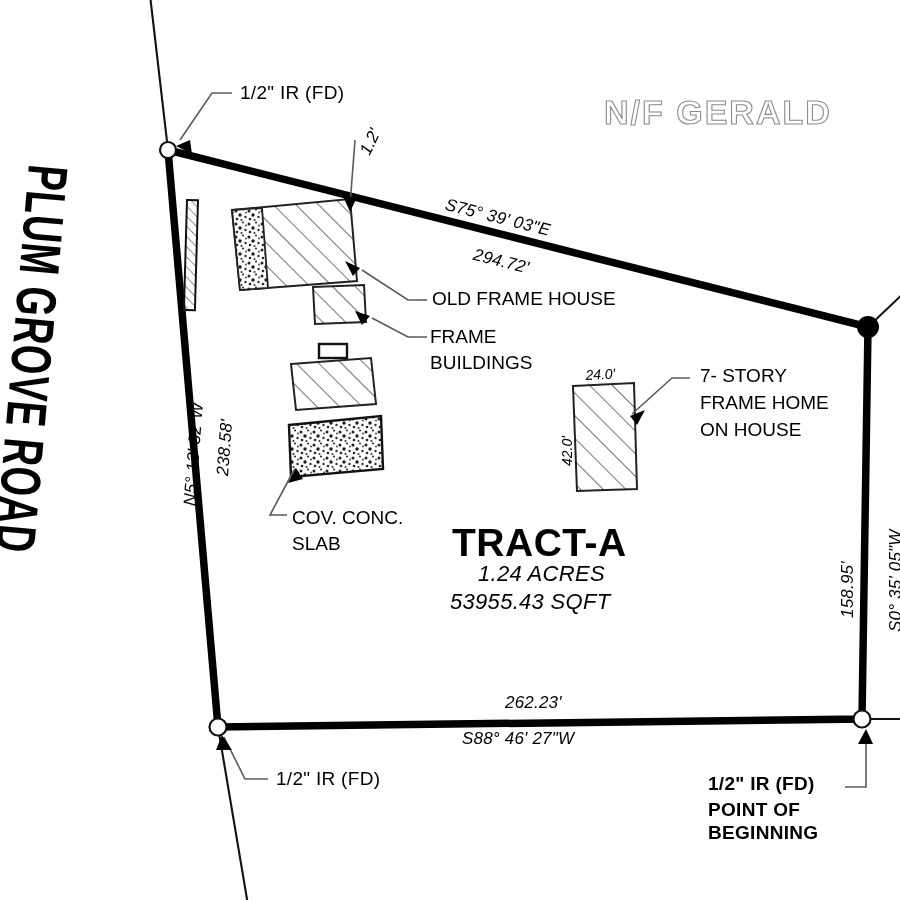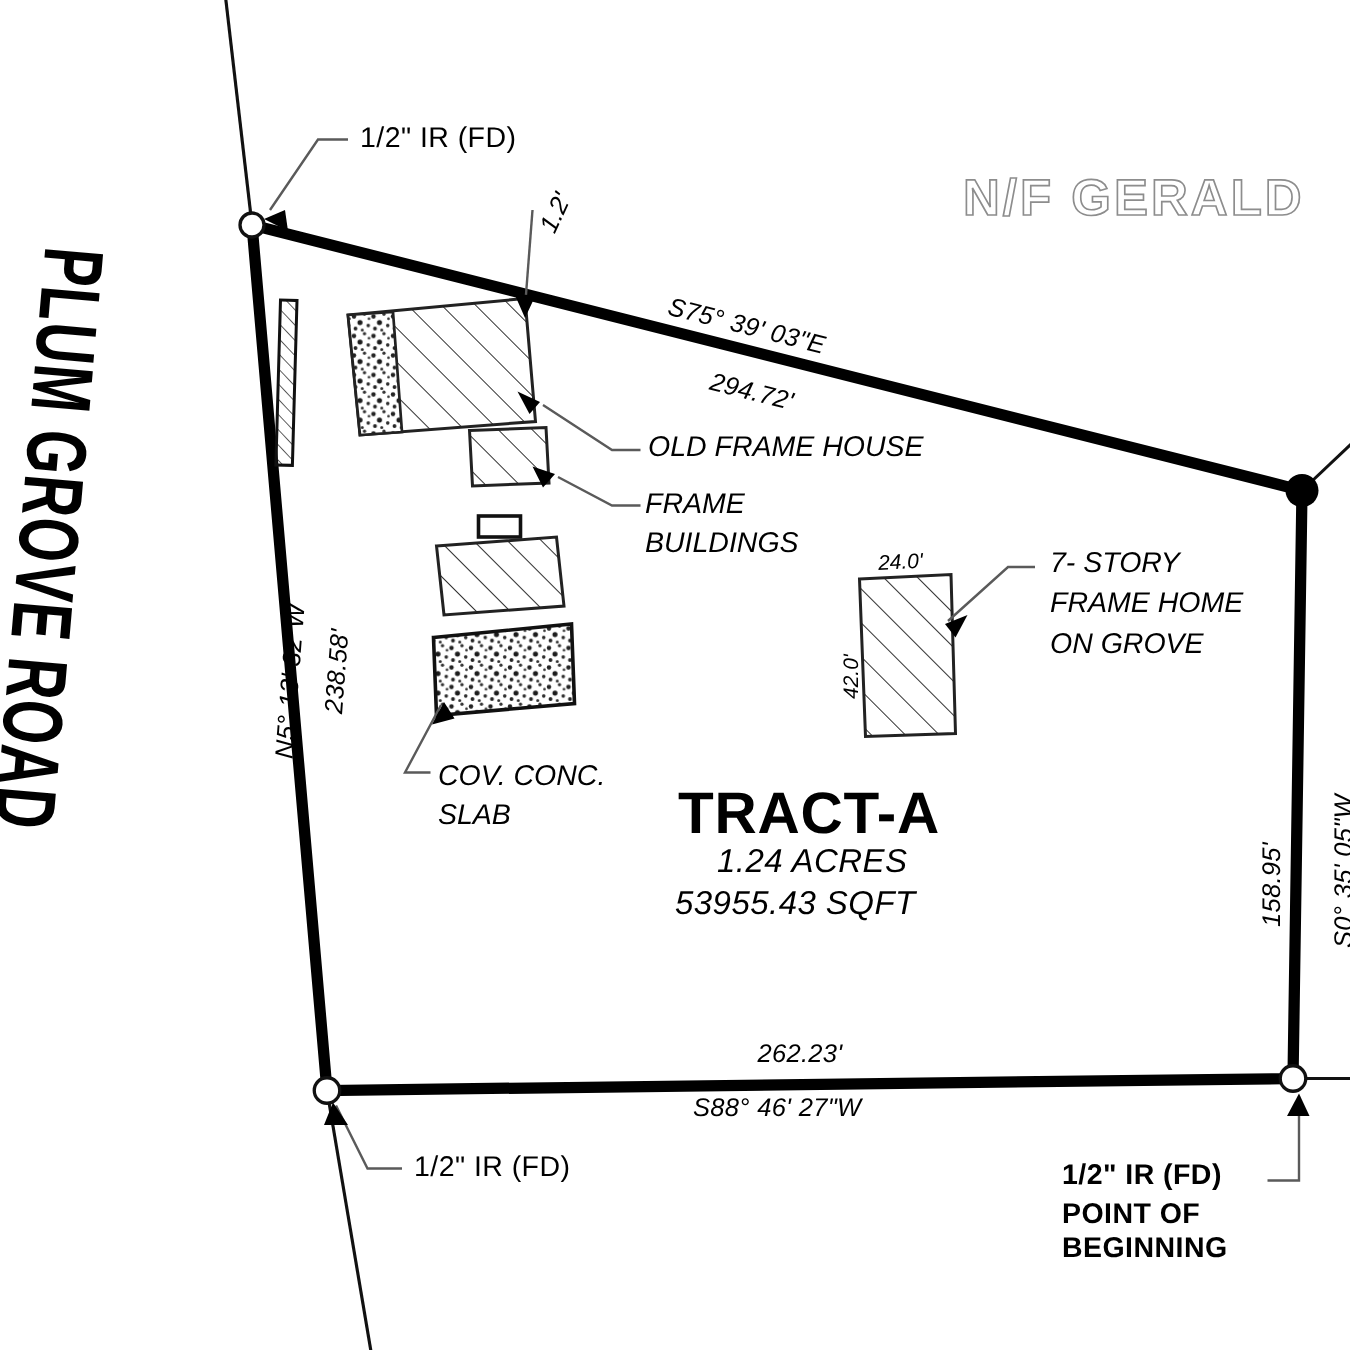--- a/index.html
+++ b/index.html
@@ -7,21 +7,21 @@
   body{
     width:900px;height:900px;overflow:hidden;position:relative;
     font-family:"Liberation Sans","DejaVu Sans",sans-serif;
     color:#000;
   }
   #plat{position:absolute;left:0;top:0;width:900px;height:900px;}
   .lbl{position:absolute;white-space:pre;line-height:1.12;}
 
   
   .callout{font-size:17px;font-style:italic;letter-spacing:.2px;}
-  .leader-txt{font-size:19px;font-style:italic;}
+  .leader-txt{font-size:19px;}
 
   
   .mon{font-size:19px;letter-spacing:.3px;}
   .mon-bold{font-size:19px;font-weight:bold;letter-spacing:.3px;}
 
   
   #tract-name{font-size:39px;font-weight:bold;letter-spacing:.5px;}
   .tract-sub{font-size:22px;font-style:italic;letter-spacing:.3px;}
 
   
@@ -135,21 +135,21 @@
     <polygon points="630,416 645,410 637,425"></polygon>
     <polygon points="222,735 232,750 216,750"></polygon>
     <polygon points="866,729 873,744 858,744"></polygon>
   </g>
 </svg>
 
 <div class="lbl mon" style="left:240px;top:82px;">1/2" IR (FD)</div>
 
 <div class="lbl dim-12" style="left:356px;top:150px;">1.2'</div>
 
-<div class="lbl" id="adjoiner" style="left:642px;top:93px;margin-top:20px;">N/F GERALD</div>
+<div class="lbl" id="adjoiner" style="left:604px;top:93px;">N/F GERALD</div>
 
 <div class="lbl callout" style="left:448px;top:195px;transform-origin:left top;transform:rotate(14.2deg);">S75° 39' 03"E</div>
 <div class="lbl callout" style="left:476px;top:245px;transform-origin:left top;transform:rotate(14.2deg);">294.72'</div>
 
 <div class="lbl callout" style="left:180px;top:505px;transform-origin:left top;transform:rotate(-85.5deg);">N5° 13' 32"W</div>
 <div class="lbl callout" style="left:213px;top:475px;transform-origin:left top;transform:rotate(-85.5deg);">238.58'</div>
 
 <div class="lbl callout" style="left:838px;top:618px;transform-origin:left top;transform:rotate(-90deg);">158.95'</div>
 <div class="lbl callout" style="left:886px;top:632px;transform-origin:left top;transform:rotate(-90deg);">S0° 35' 05"W</div>
 
@@ -159,21 +159,21 @@
 <div class="lbl leader-txt" style="left:432px;top:288px;">OLD FRAME HOUSE</div>
 
 <div class="lbl leader-txt" style="left:430px;top:326px;text-align:right;">FRAME</div>
 <div class="lbl leader-txt" style="left:430px;top:352px;">BUILDINGS</div>
 
 <div class="lbl leader-txt" style="left:292px;top:507px;">COV. CONC.</div>
 <div class="lbl leader-txt" style="left:292px;top:533px;">SLAB</div>
 
 <div class="lbl leader-txt" style="left:700px;top:365px;">7- STORY</div>
 <div class="lbl leader-txt" style="left:700px;top:392px;">FRAME HOME</div>
-<div class="lbl leader-txt" style="left:700px;top:419px;">ON GROVE</div>
+<div class="lbl leader-txt" style="left:700px;top:419px;">ON HOUSE</div>
 
 <div class="lbl dim dim-24" style="left:585px;top:368px;">24.0'</div>
 <div class="lbl dim dim-v" style="left:560px;top:466px;">42.0'</div>
 
 <div class="lbl" id="tract-name" style="left:452px;top:521px;">TRACT-A</div>
 <div class="lbl tract-sub" style="left:478px;top:562px;">1.24 ACRES</div>
 <div class="lbl tract-sub" style="left:450px;top:590px;">53955.43 SQFT</div>
 
 <div class="lbl mon" style="left:276px;top:768px;">1/2" IR (FD)</div>
 

